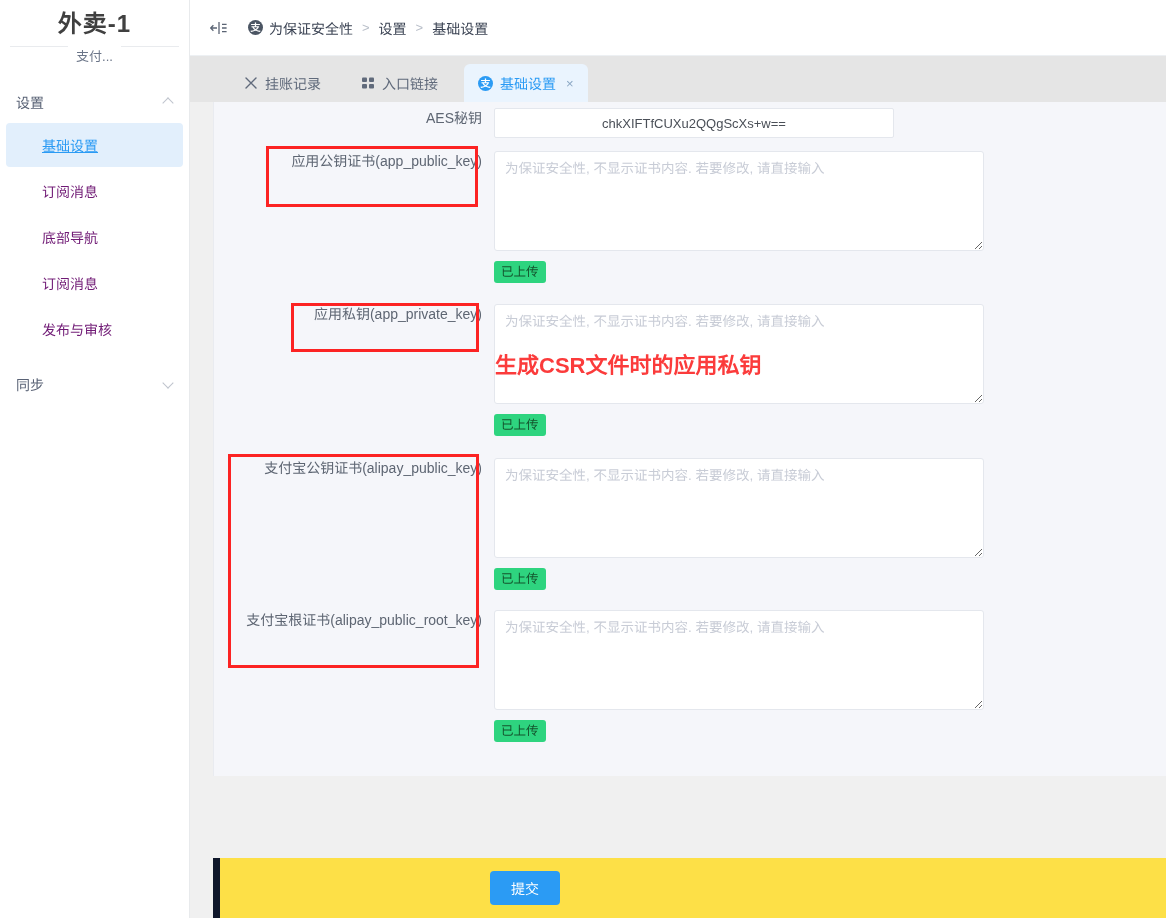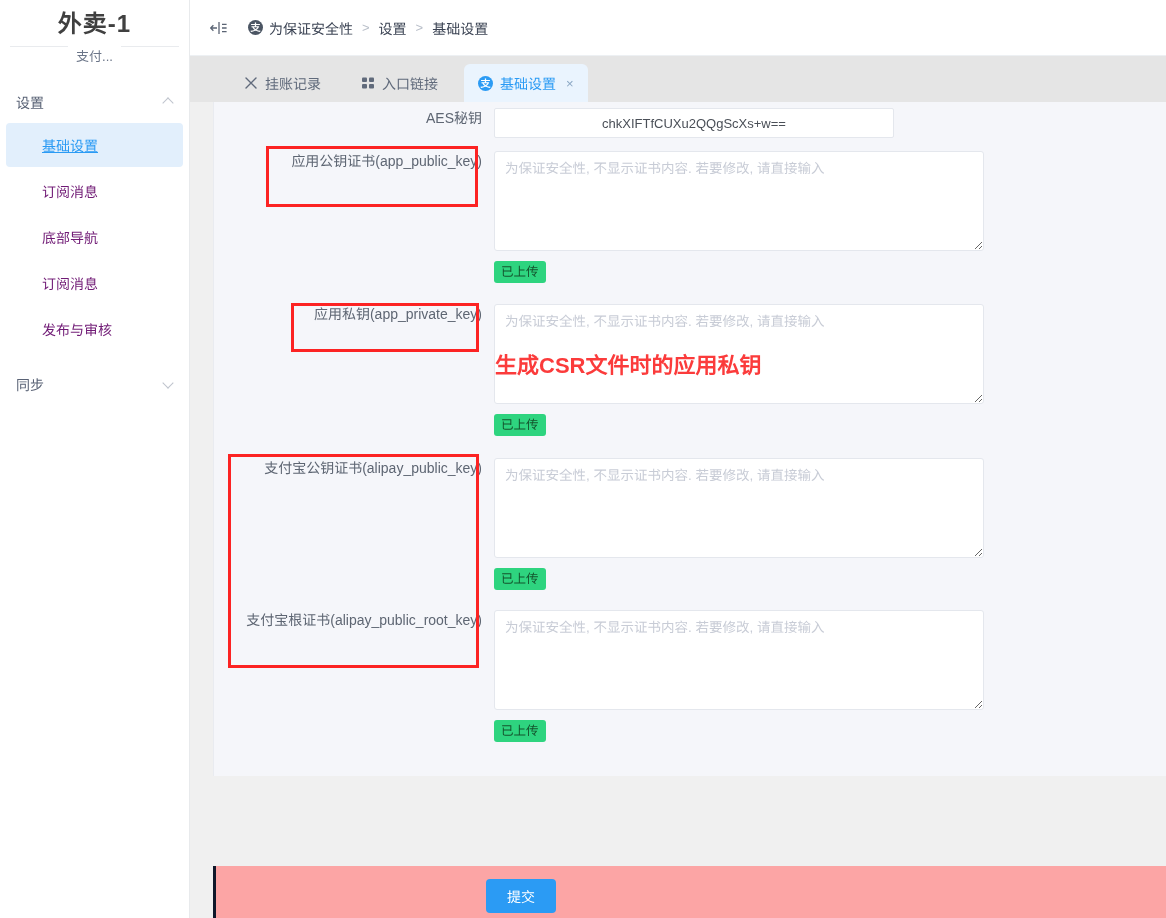--- a/index.html
+++ b/index.html
@@ -227,23 +227,23 @@
     font-size: 22px;
     font-weight: 600;
     z-index: 31;
     white-space: nowrap;
   }
 
   
   .footer-bar {
     position: absolute;
     left: 23px; right: 0; bottom: 0;
-    height: 52px;
-    background: #fca5a5;
-    border-left: 3px solid #0f172a;
+    height: 60px;
+    background: #fde047;
+    border-left: 7px solid #0f172a;
   }
   .btn-submit {
     position: absolute;
     left: 270px; top: 13px;
     width: 70px; height: 34px;
     background: #2b9bf4;
     color: #ffffff;
     font-size: 14px;
     border: none; border-radius: 4px;
     cursor: pointer;

